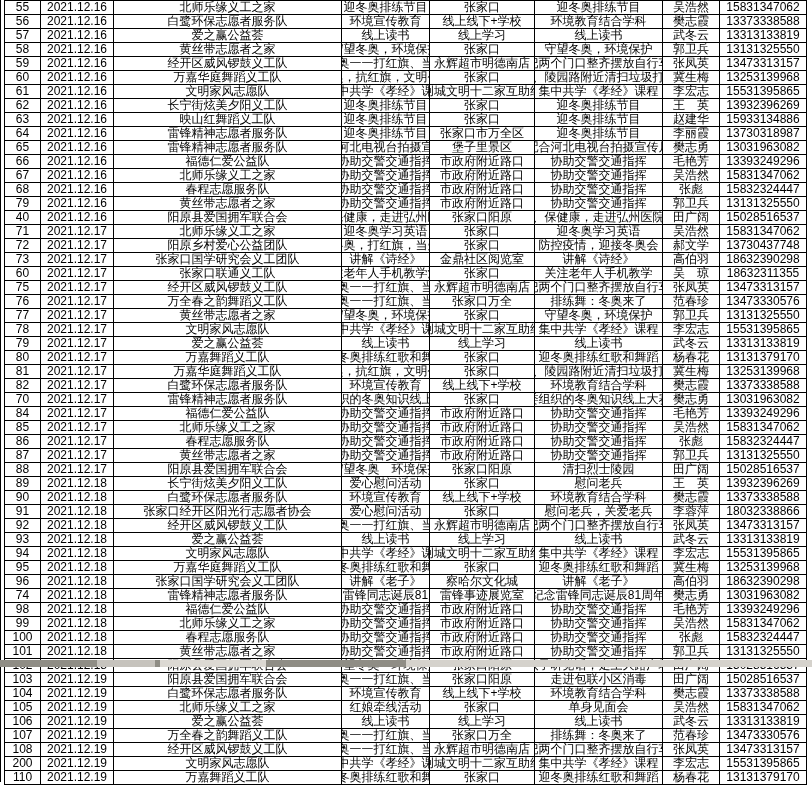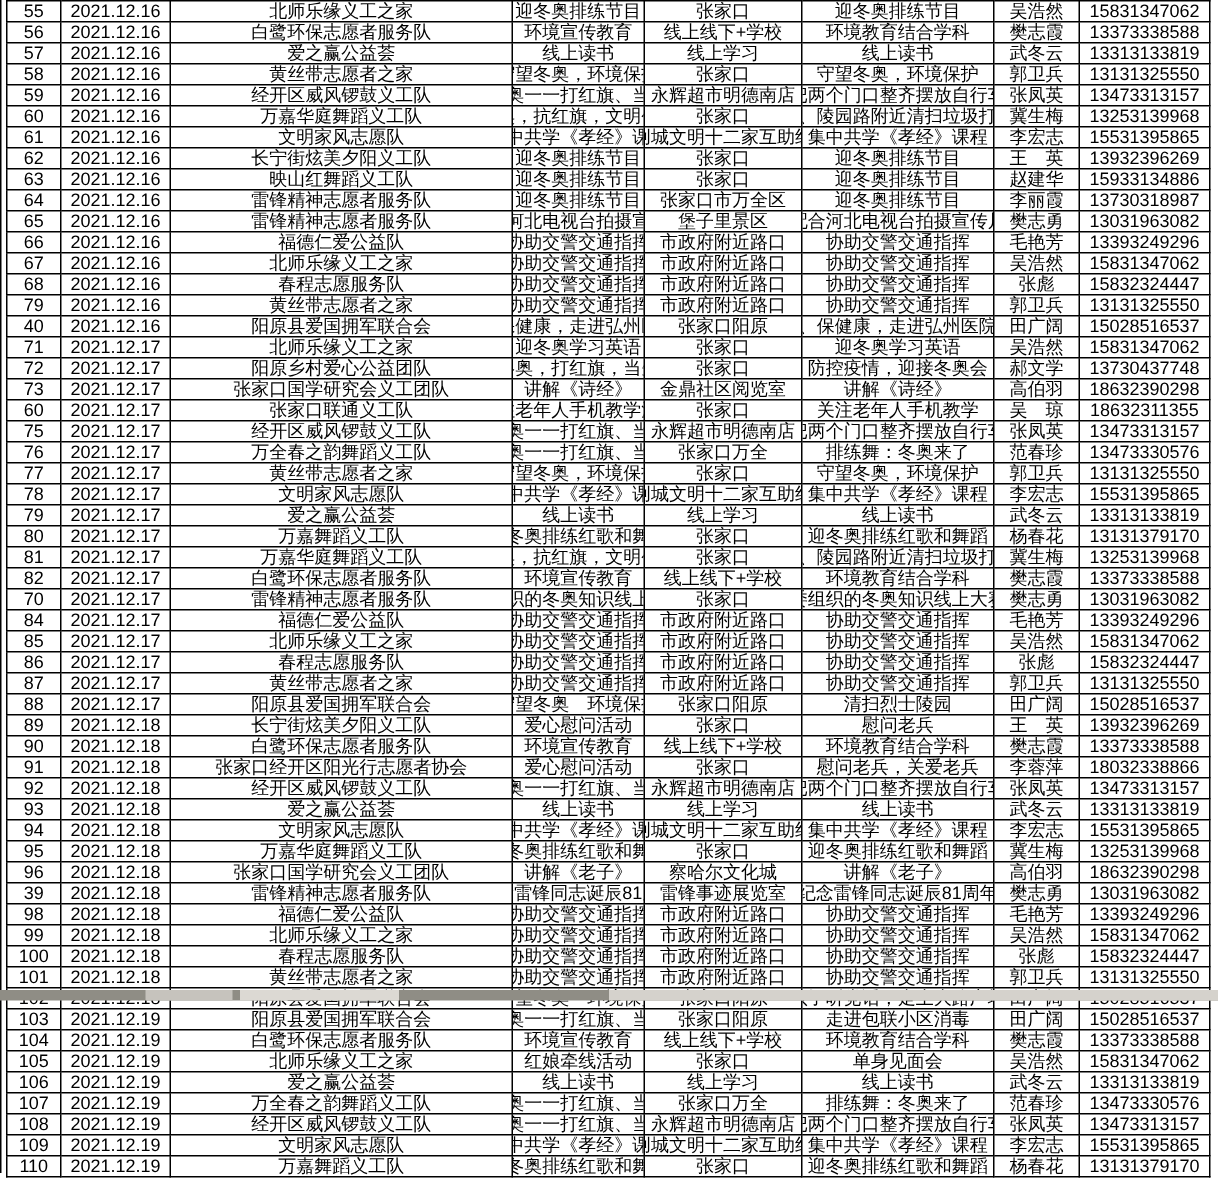--- a/index.html
+++ b/index.html
@@ -1812,21 +1812,21 @@
           </td>
           <td>
             <div class="c">
               <span class="t">18632390298</span>
             </div>
           </td>
         </tr>
         <tr>
           <td>
             <div class="c">
-              <span class="t">39</span>
+              <span class="t">74</span>
             </div>
           </td>
           <td>
             <div class="c">
               <span class="t">2021.12.18</span>
             </div>
           </td>
           <td>
             <div class="c">
               <span class="t">雷锋精神志愿者服务队</span>
@@ -2316,21 +2316,21 @@
           </td>
           <td>
             <div class="c">
               <span class="t">13473313157</span>
             </div>
           </td>
         </tr>
         <tr>
           <td>
             <div class="c">
-              <span class="t">109</span>
+              <span class="t">200</span>
             </div>
           </td>
           <td>
             <div class="c">
               <span class="t">2021.12.19</span>
             </div>
           </td>
           <td>
             <div class="c">
               <span class="t">文明家风志愿队</span>

